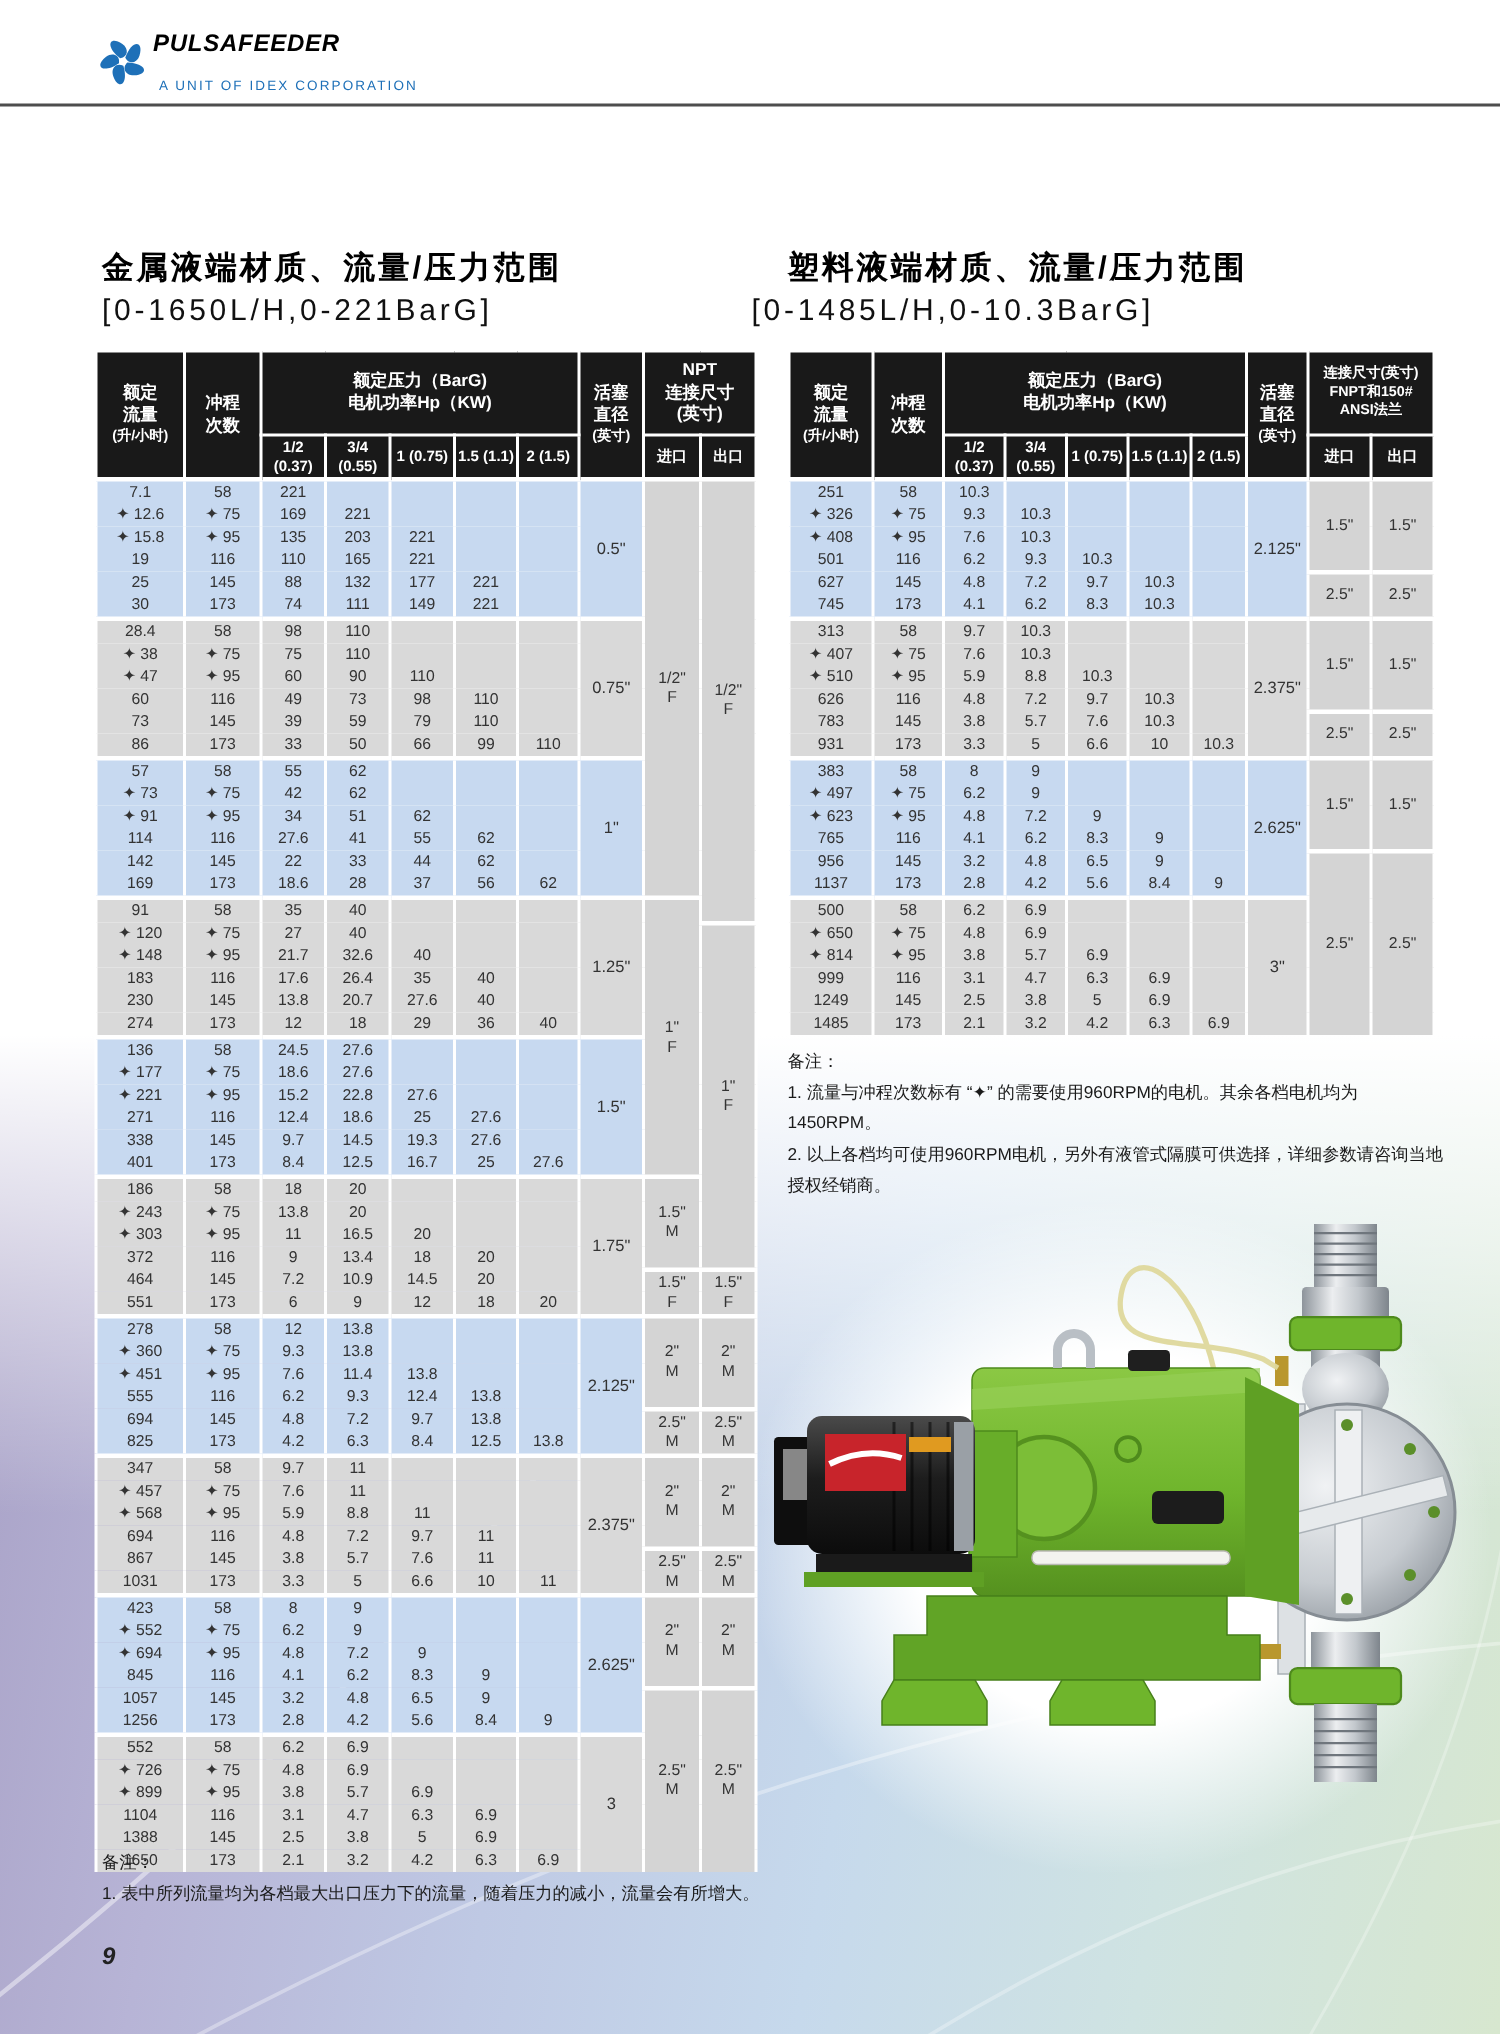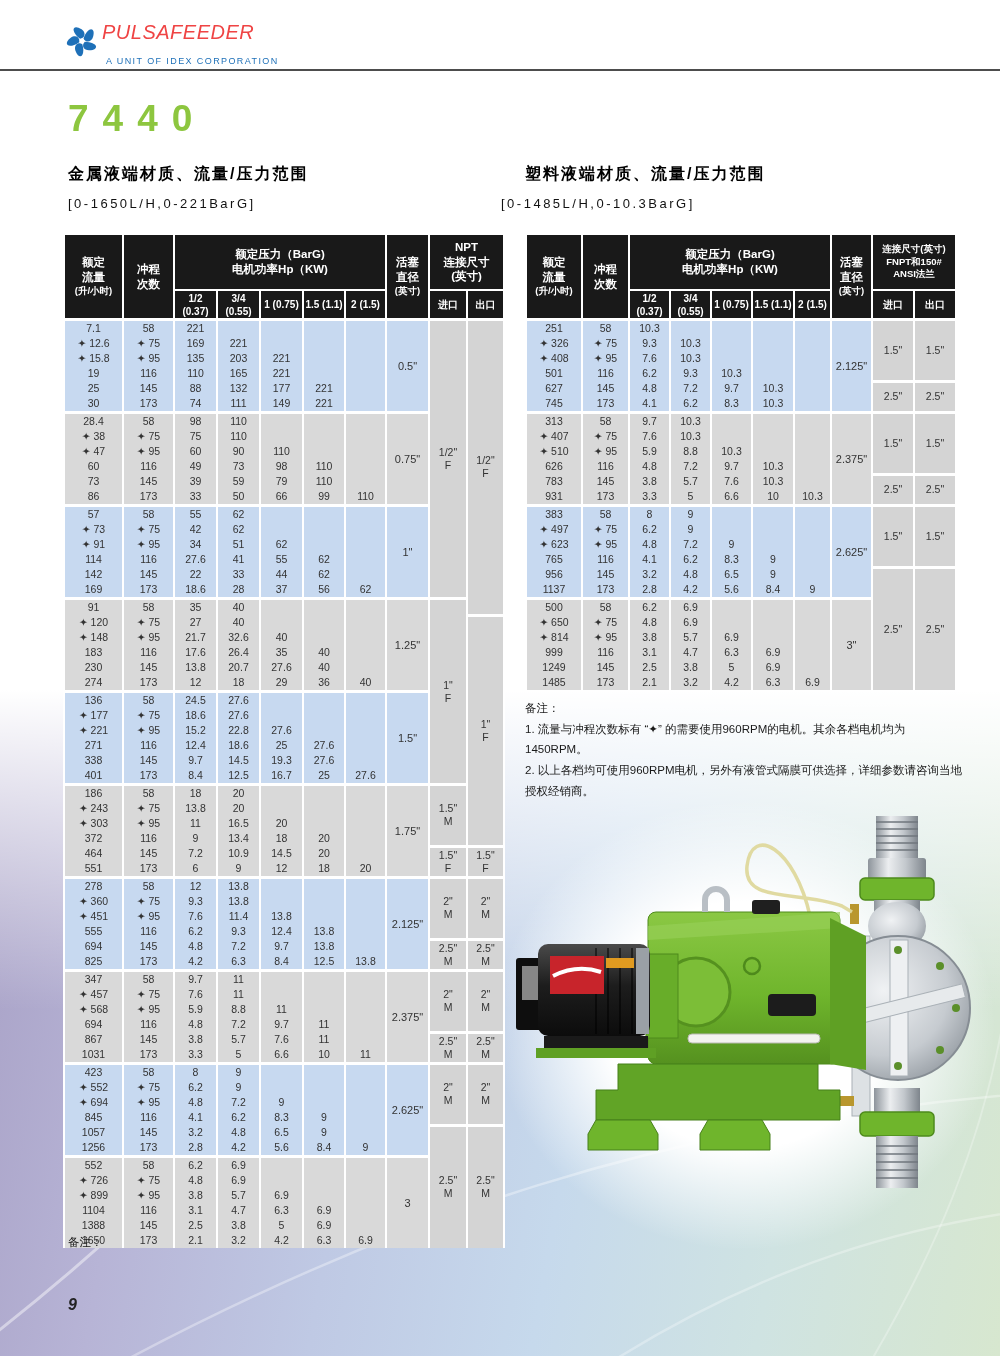--- a/index.html
+++ b/index.html
@@ -10,26 +10,26 @@
     background:
       linear-gradient(to bottom, rgba(255,255,255,1) 0%, rgba(255,255,255,0) 48%),
       linear-gradient(100deg,#a8a1c6 0%, #b7b4d6 18%, #bfc9e4 38%, #c6d9ec 58%, #cfe3e2 78%, #d7e7cf 100%);}
   .swoosh{position:absolute;left:0;top:836px;pointer-events:none;}
   .white-glow{position:absolute;left:495px;top:800px;width:500px;height:450px;
     background:radial-gradient(closest-side,#ffffff 55%,rgba(255,255,255,0) 100%);}
   
   .topline{position:absolute;left:0;top:69px;width:1000px;height:2px;background:#4d4d4d;}
   .logo{position:absolute;left:64px;top:22px;display:flex;align-items:flex-start;}
   .logo-text{margin-left:2px;}
-  .logo-name{color:#ef4444;font-weight:normal;font-style:italic;font-size:20px;letter-spacing:.5px;line-height:1;}
+  .logo-name{color:#000000;font-weight:bold;font-style:italic;font-size:16px;letter-spacing:.5px;line-height:1;}
   .logo-tag{color:#1e70b8;font-size:9px;letter-spacing:1.4px;margin-top:14px;margin-left:4px;}
   .model{position:absolute;left:68px;top:98px;font-size:37px;font-weight:bold;color:#8dc63f;letter-spacing:14px;}
   
-  .sec-title{position:absolute;font-size:16px;font-weight:bold;color:#000;letter-spacing:2px;}
-  .sec-range{position:absolute;font-size:13px;color:#111;letter-spacing:2.5px;font-weight:500;}
+  .sec-title{position:absolute;font-size:21px;font-weight:bold;color:#000;letter-spacing:2px;}
+  .sec-range{position:absolute;font-size:20px;color:#111;letter-spacing:2.5px;font-weight:500;}
   
   table.spec{position:absolute;border-collapse:collapse;table-layout:fixed;}
   table.spec th{background:#191919;color:#fff;font-weight:bold;border:2px solid #ffffff;
     padding:0;text-align:center;vertical-align:middle;font-size:11.5px;line-height:1.3;}
   table.spec thead tr.top th{height:54px;}
   table.spec thead tr.sub th{height:27px;font-size:10px;}
   table.spec th .hsmall{font-size:9.5px;}
   table.spec tbody td{padding:0;height:15px;line-height:15px;font-size:10.5px;color:#333;
     text-align:center;vertical-align:middle;border-left:2px solid #fff;border-right:2px solid #fff;}
   tr.rb td{background:#c7d9f0;}
@@ -71,21 +71,20 @@
         <circle r="2.4" fill="#ffffff"></circle>
       </g>
     </svg>
     <div class="logo-text">
       <div class="logo-name">PULSAFEEDER</div>
       <div class="logo-tag">A UNIT OF IDEX CORPORATION</div>
     </div>
   </div>
   <div class="topline"></div>
 
-  <div class="model layer2">7440</div>
 
   <div class="sec-title layer2" style="left:68px;top:164px;">金属液端材质、流量/压力范围</div>
   <div class="sec-range layer2" style="left:68px;top:196px;">[0-1650L/H,0-221BarG]</div>
 
   <table class="spec layer2" id="ltable" style="left:63px;top:233px;width:440px;">
     <colgroup>
       <col style="width:59px">
         <col style="width:51px">
         <col style="width:43px">
         <col style="width:43px">
@@ -994,20 +993,21 @@
   </table>
 
   <div class="notes" id="rnotes" style="left:525px;top:698px;width:438px;">
     <p class="nt">备注：</p>
     <p class="nt">1. 流量与冲程次数标有 “✦” 的需要使用960RPM的电机。其余各档电机均为1450RPM。</p>
     <p class="nt">2. 以上各档均可使用960RPM电机，另外有液管式隔膜可供选择，详细参数请咨询当地授权经销商。</p>
   </div>
 
   <div class="notes" id="lnotes" style="left:68px;top:1232px;width:480px;">
     <p class="nt">备注：</p>
+    <p class="nt">1. 表中所列流量均为各档最大出口压力下的流量，随着压力的减小，流量会有所增大。</p>
   </div>
 
   <div class="pagenum">9</div>
 
   <svg class="pump" width="485" height="435" viewBox="0 0 485 435">
     <defs>
       <linearGradient id="steelV" x1="0" y1="0" x2="1" y2="0">
         <stop offset="0%" stop-color="#8d949b"></stop>
           <stop offset="35%" stop-color="#eceef0"></stop>
         <stop offset="65%" stop-color="#c3c8cd"></stop>

